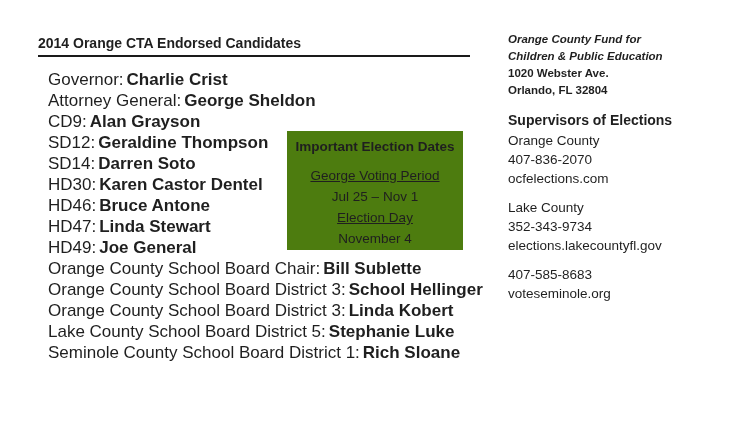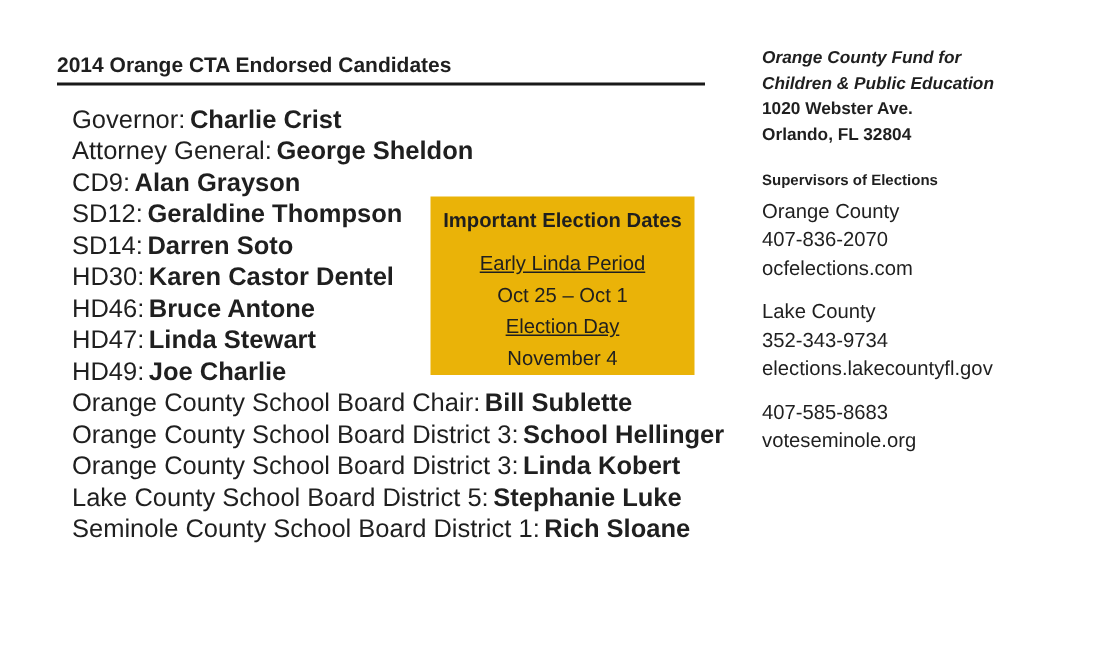--- a/index.html
+++ b/index.html
@@ -63,21 +63,21 @@
     width: 224px;
     font-size: 13.5px;
   }
   .org-block {
     font-size: 11.5px;
     font-weight: 700;
     line-height: 17px;
   }
   .org-italic { font-style: italic; }
   .sb-heading {
-    font-size: 10px;
+    font-size: 14px;
     font-weight: 700;
     margin-top: 11px;
     line-height: 21px;
     white-space: nowrap;
   }
   .county-group {
     margin-top: 10px;
     line-height: 19px;
   }
   .county-group.first { margin-top: 0; }
@@ -90,32 +90,32 @@
 
 <div class="candidate-list">
   <div class="cand-row"><span class="cand-office">Governor:</span><span class="cand-name">Charlie Crist</span></div>
   <div class="cand-row"><span class="cand-office">Attorney General:</span><span class="cand-name">George Sheldon</span></div>
   <div class="cand-row"><span class="cand-office">CD9:</span><span class="cand-name">Alan Grayson</span></div>
   <div class="cand-row"><span class="cand-office">SD12:</span><span class="cand-name">Geraldine Thompson</span></div>
   <div class="cand-row"><span class="cand-office">SD14:</span><span class="cand-name">Darren Soto</span></div>
   <div class="cand-row"><span class="cand-office">HD30:</span><span class="cand-name">Karen Castor Dentel</span></div>
   <div class="cand-row"><span class="cand-office">HD46:</span><span class="cand-name">Bruce Antone</span></div>
   <div class="cand-row"><span class="cand-office">HD47:</span><span class="cand-name">Linda Stewart</span></div>
-  <div class="cand-row"><span class="cand-office">HD49:</span><span class="cand-name">Joe Charlie</span></div>
+  <div class="cand-row"><span class="cand-office">HD49:</span><span class="cand-name">Joe General</span></div>
   <div class="cand-row"><span class="cand-office">Orange County School Board Chair:</span><span class="cand-name">Bill Sublette</span></div>
   <div class="cand-row"><span class="cand-office">Orange County School Board District 3:</span><span class="cand-name">School Hellinger</span></div>
   <div class="cand-row"><span class="cand-office">Orange County School Board District 3:</span><span class="cand-name">Linda Kobert</span></div>
   <div class="cand-row"><span class="cand-office">Lake County School Board District 5:</span><span class="cand-name">Stephanie Luke</span></div>
   <div class="cand-row"><span class="cand-office">Seminole County School Board District 1:</span><span class="cand-name">Rich Sloane</span></div>
 </div>
 
-<div class="dates-box" style="background: #eab308;">
+<div class="dates-box" style="background: #4d7c0f;">
   <div class="dates-title">Important Election Dates</div>
-  <div class="dates-line dates-label">Early Linda Period</div>
-  <div class="dates-line">Oct 25 – Oct 1</div>
+  <div class="dates-line dates-label">George Voting Period</div>
+  <div class="dates-line">Jul 25 – Nov 1</div>
   <div class="dates-line dates-label">Election Day</div>
   <div class="dates-line">November 4</div>
 </div>
 
 <div class="sidebar">
   <div class="org-block">
     <div class="org-italic">Orange County Fund for</div>
     <div class="org-italic">Children &amp; Public Education</div>
     <div>1020 Webster Ave.</div>
     <div>Orlando, FL 32804</div>

